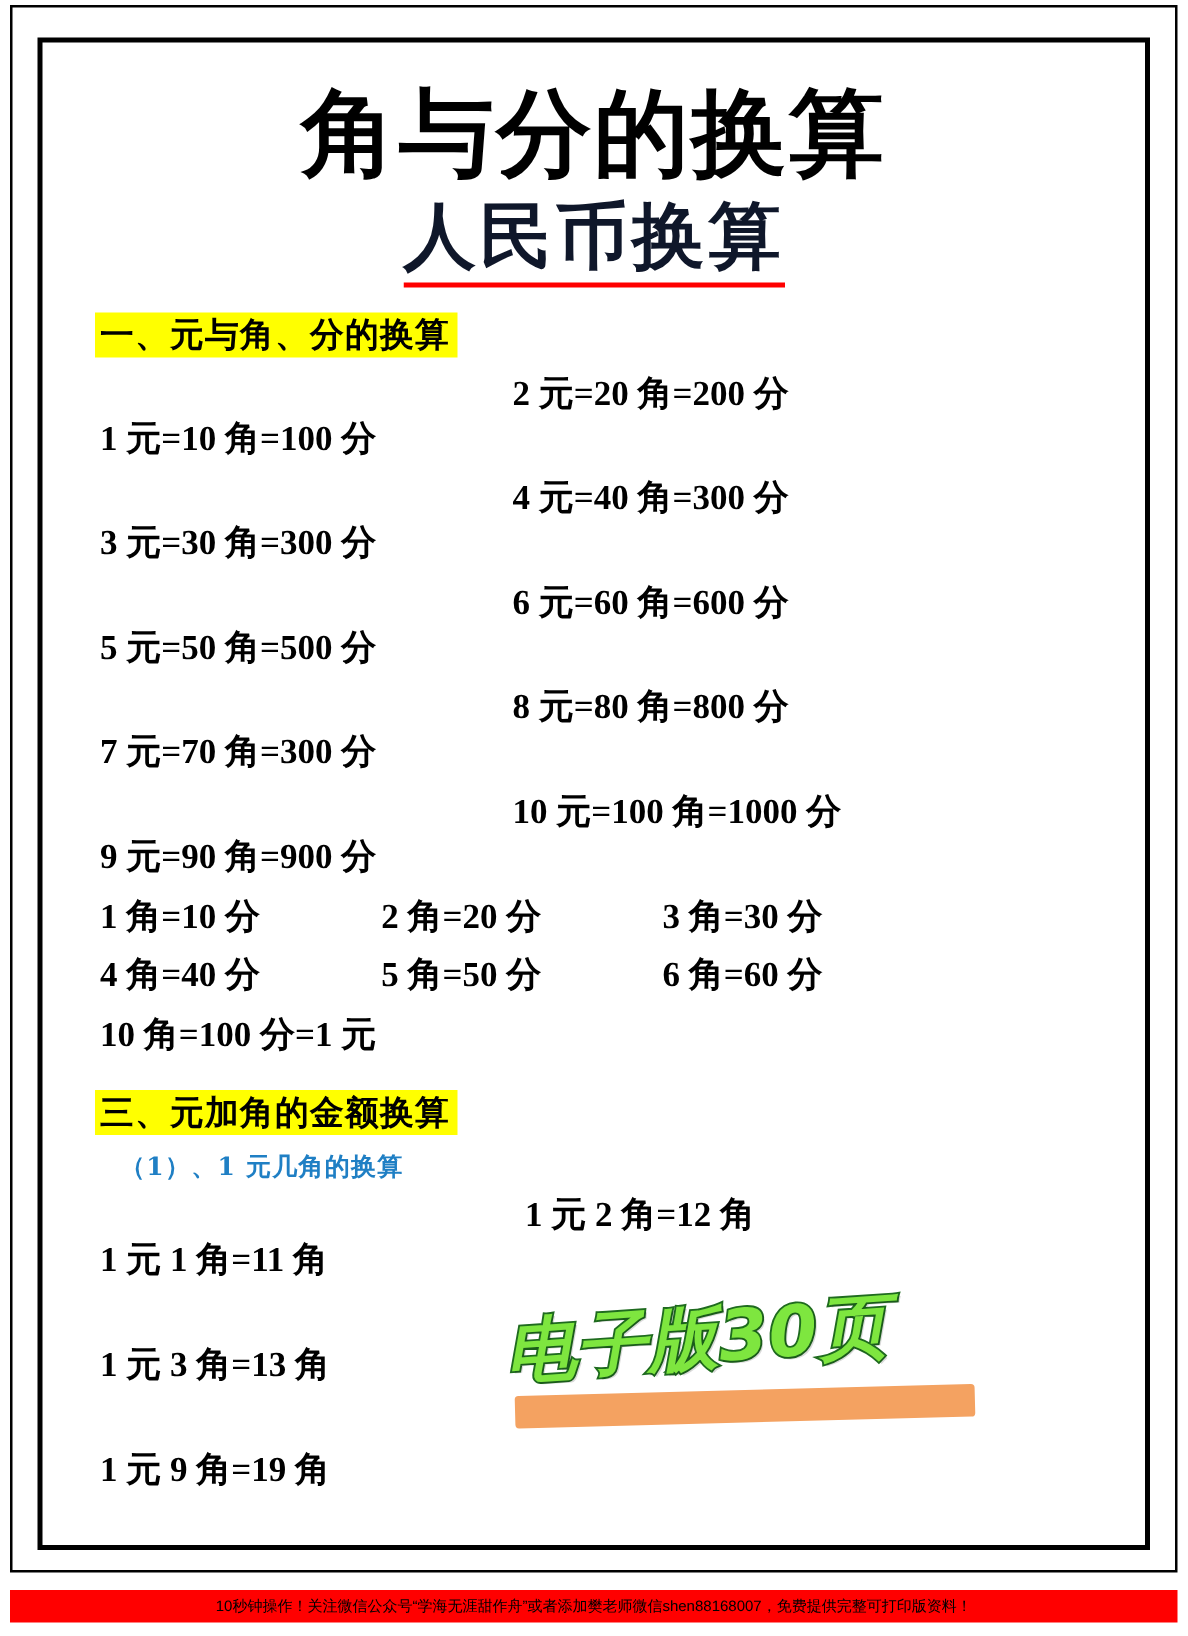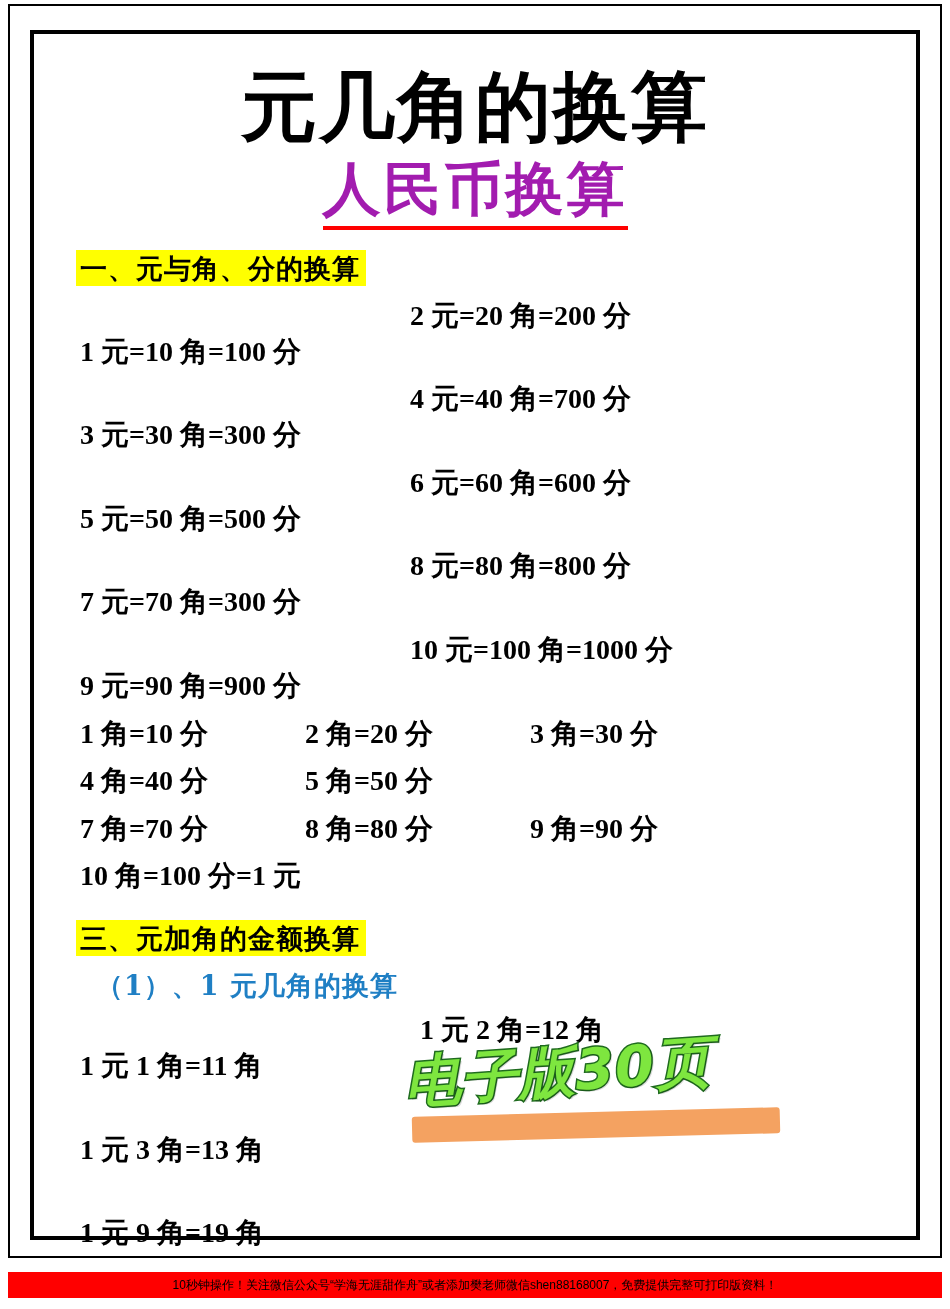--- a/index.html
+++ b/index.html
@@ -62,21 +62,21 @@
   .title-sub-wrap {
     text-align: center;
     margin-top: 6px;
   }
   .title-sub {
     display: inline-block;
     font-family: "DejaVu Serif", "Liberation Serif", serif;
     font-weight: bold;
     font-size: 58px;
     line-height: 1.18;
-    color: #a21caf;
+    color: #0f172a;
     letter-spacing: 3px;
     padding-bottom: 2px;
     border-bottom: 4px solid #ff0000;
   }
   .section-head {
     margin: 20px 0 6px 14px;
   }
   .section-head span.hl {
     display: inline-block;
     background: #ffff00;
@@ -85,21 +85,21 @@
     font-size: 27px;
     line-height: 1.3;
     color: #000;
     padding: 1px 6px 0 4px;
     letter-spacing: 1px;
   }
   .sub-head {
     margin: 12px 0 2px 34px;
     font-family: "DejaVu Serif", "Liberation Serif", serif;
     font-weight: bold;
-    font-size: 27px;
+    font-size: 20px;
     color: #1f7fc4;
     letter-spacing: 1px;
   }
   .eq-row {
     display: flex;
     margin: 0 0 0 18px;
     padding: 7px 0 7px 0;
   }
   .eq {
     font-family: "Liberation Serif", "DejaVu Serif", serif;
@@ -173,37 +173,37 @@
 </head>
 <body>
 
 <div class="page">
 
   <div class="outer-frame"></div>
   <div class="inner-frame"></div>
 
   <div class="content">
 
-    <div class="title-main">元几角的换算</div>
+    <div class="title-main">角与分的换算</div>
 
     <div class="title-sub-wrap">
       <div class="title-sub">人民币换算</div>
     </div>
 
     <div class="section sec1">
       <div class="section-head">
         <span class="hl">一、元与角、分的换算</span>
       </div>
       <div class="eq-row cols2">
         <div class="eq">1 元=10 角=100 分</div>
         <div class="eq">2 元=20 角=200 分</div>
       </div>
       <div class="eq-row cols2">
         <div class="eq">3 元=30 角=300 分</div>
-        <div class="eq">4 元=40 角=700 分</div>
+        <div class="eq">4 元=40 角=300 分</div>
       </div>
       <div class="eq-row cols2">
         <div class="eq">5 元=50 角=500 分</div>
         <div class="eq">6 元=60 角=600 分</div>
       </div>
       <div class="eq-row cols2">
         <div class="eq">7 元=70 角=300 分</div>
         <div class="eq">8 元=80 角=800 分</div>
       </div>
       <div class="eq-row cols2">
@@ -214,25 +214,21 @@
 
     <div class="section sec2">
       <div class="eq-row cols3">
         <div class="eq">1 角=10 分</div>
         <div class="eq">2 角=20 分</div>
         <div class="eq">3 角=30 分</div>
       </div>
       <div class="eq-row cols3">
         <div class="eq">4 角=40 分</div>
         <div class="eq">5 角=50 分</div>
-      </div>
-      <div class="eq-row cols3">
-        <div class="eq">7 角=70 分</div>
-        <div class="eq">8 角=80 分</div>
-        <div class="eq">9 角=90 分</div>
+        <div class="eq">6 角=60 分</div>
       </div>
       <div class="eq-row cols1">
         <div class="eq">10 角=100 分=1 元</div>
       </div>
     </div>
 
     <div class="section sec3">
       <div class="section-head">
         <span class="hl">三、元加角的金额换算</span>
       </div>

